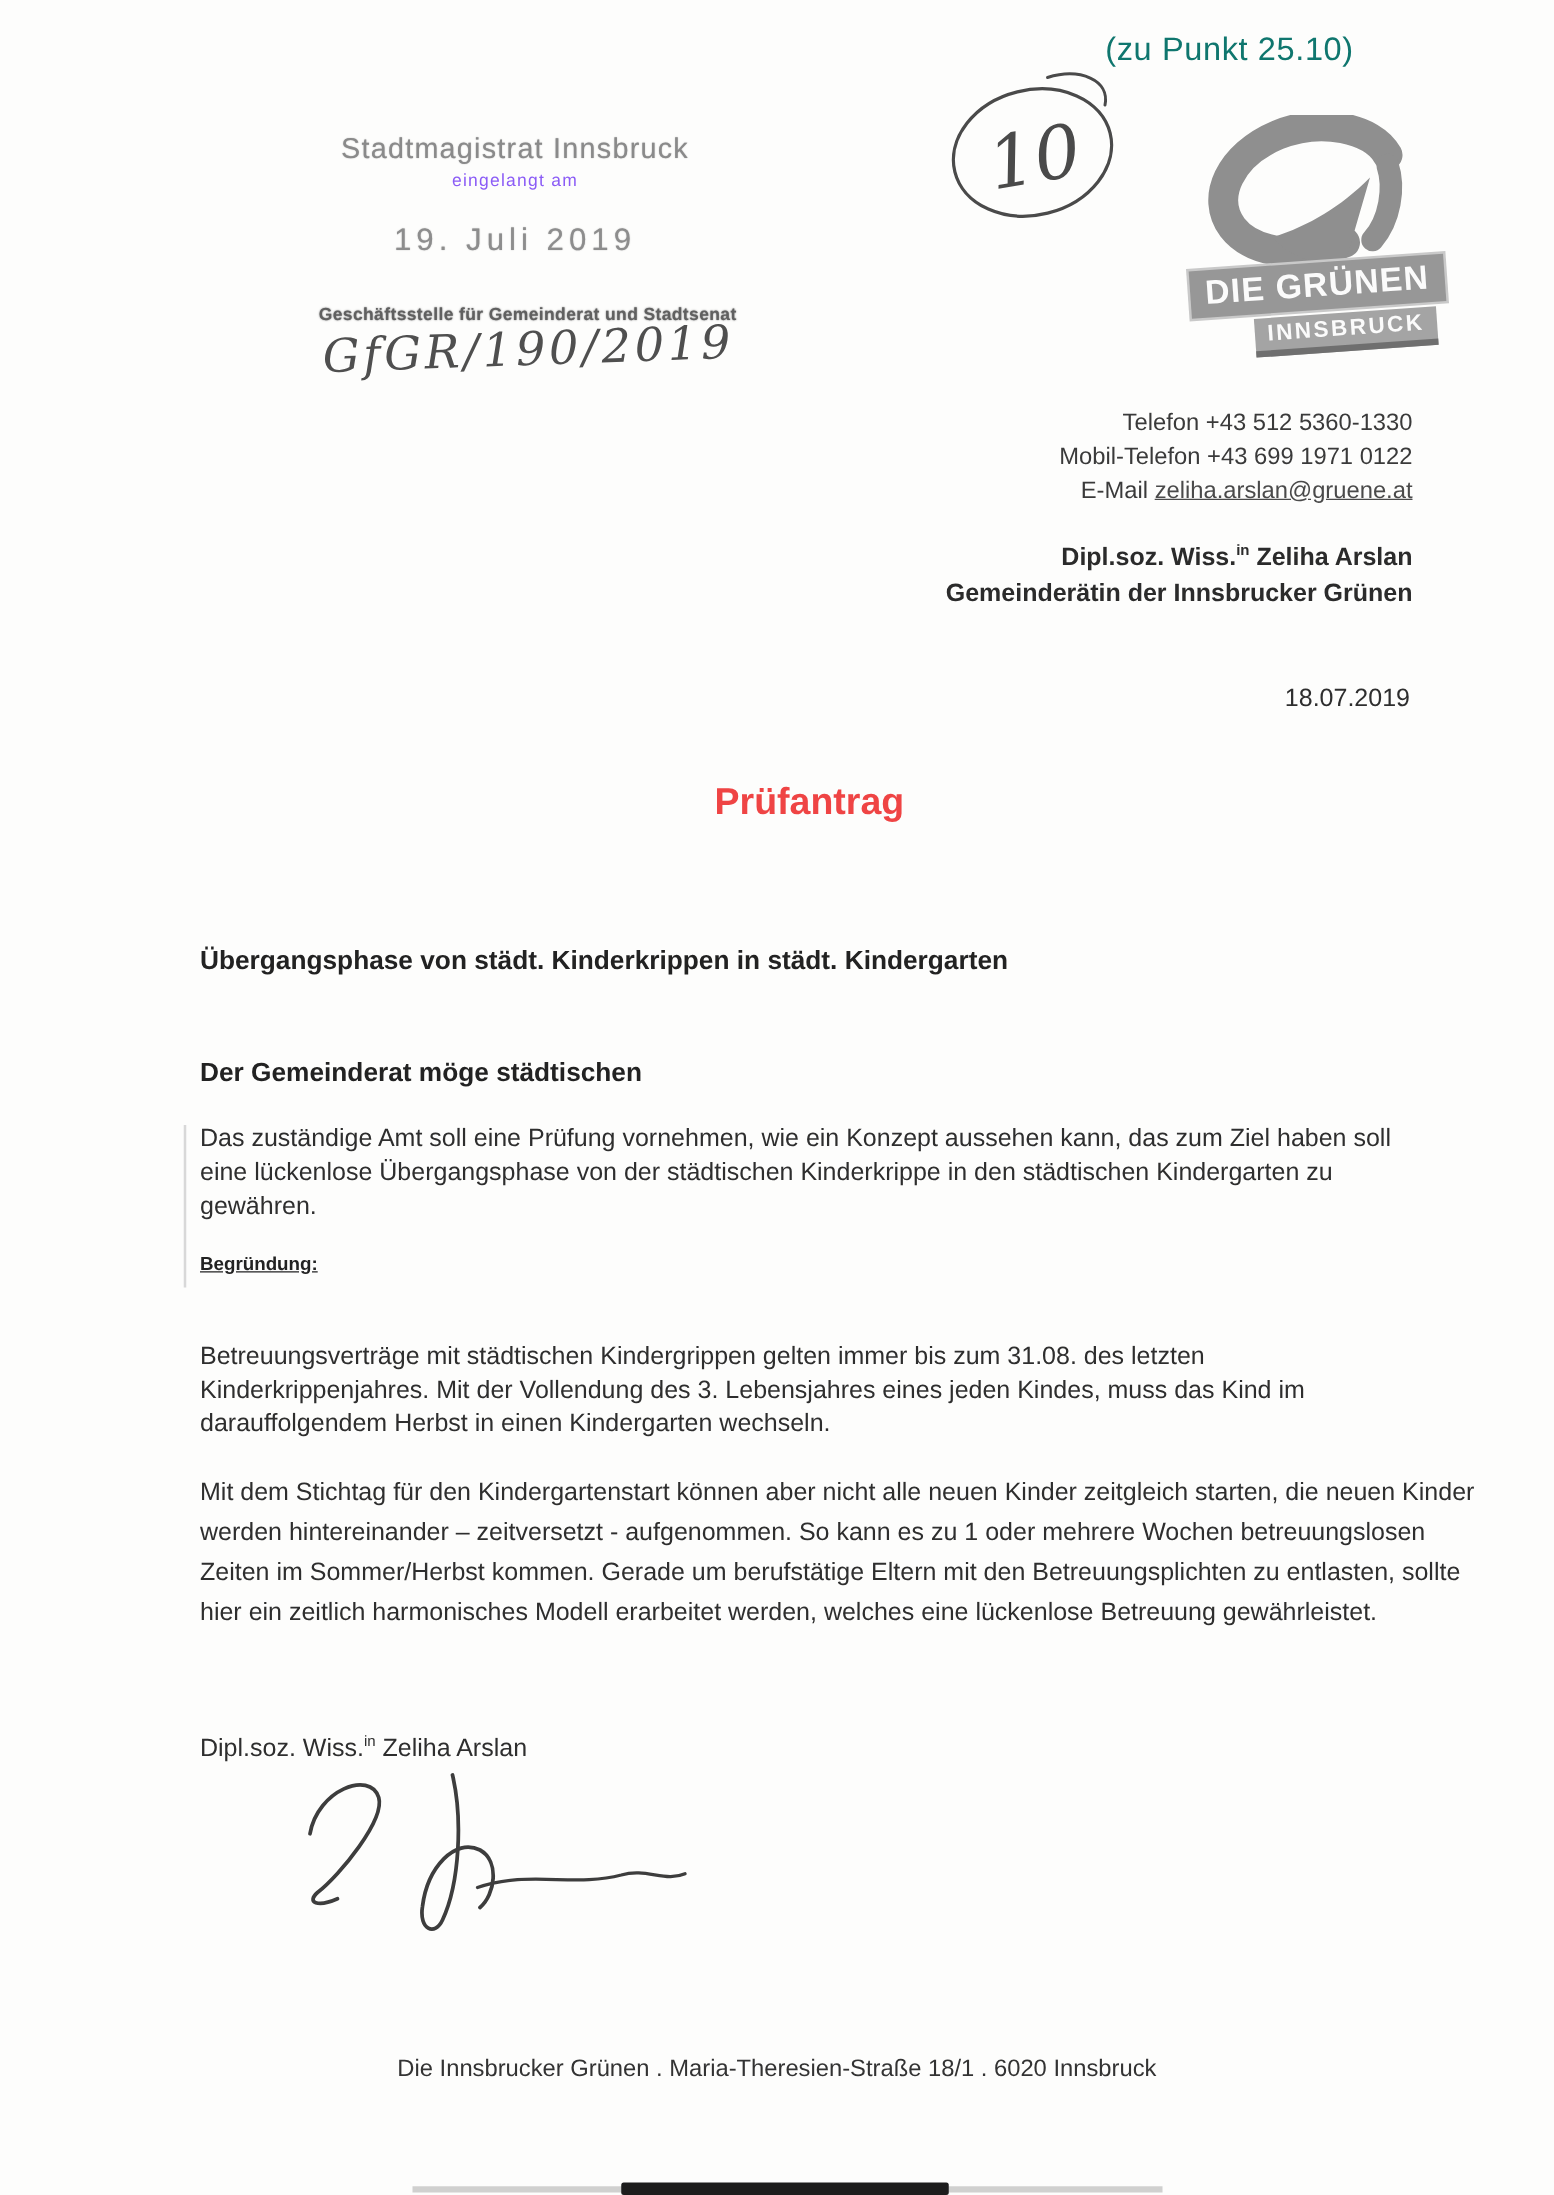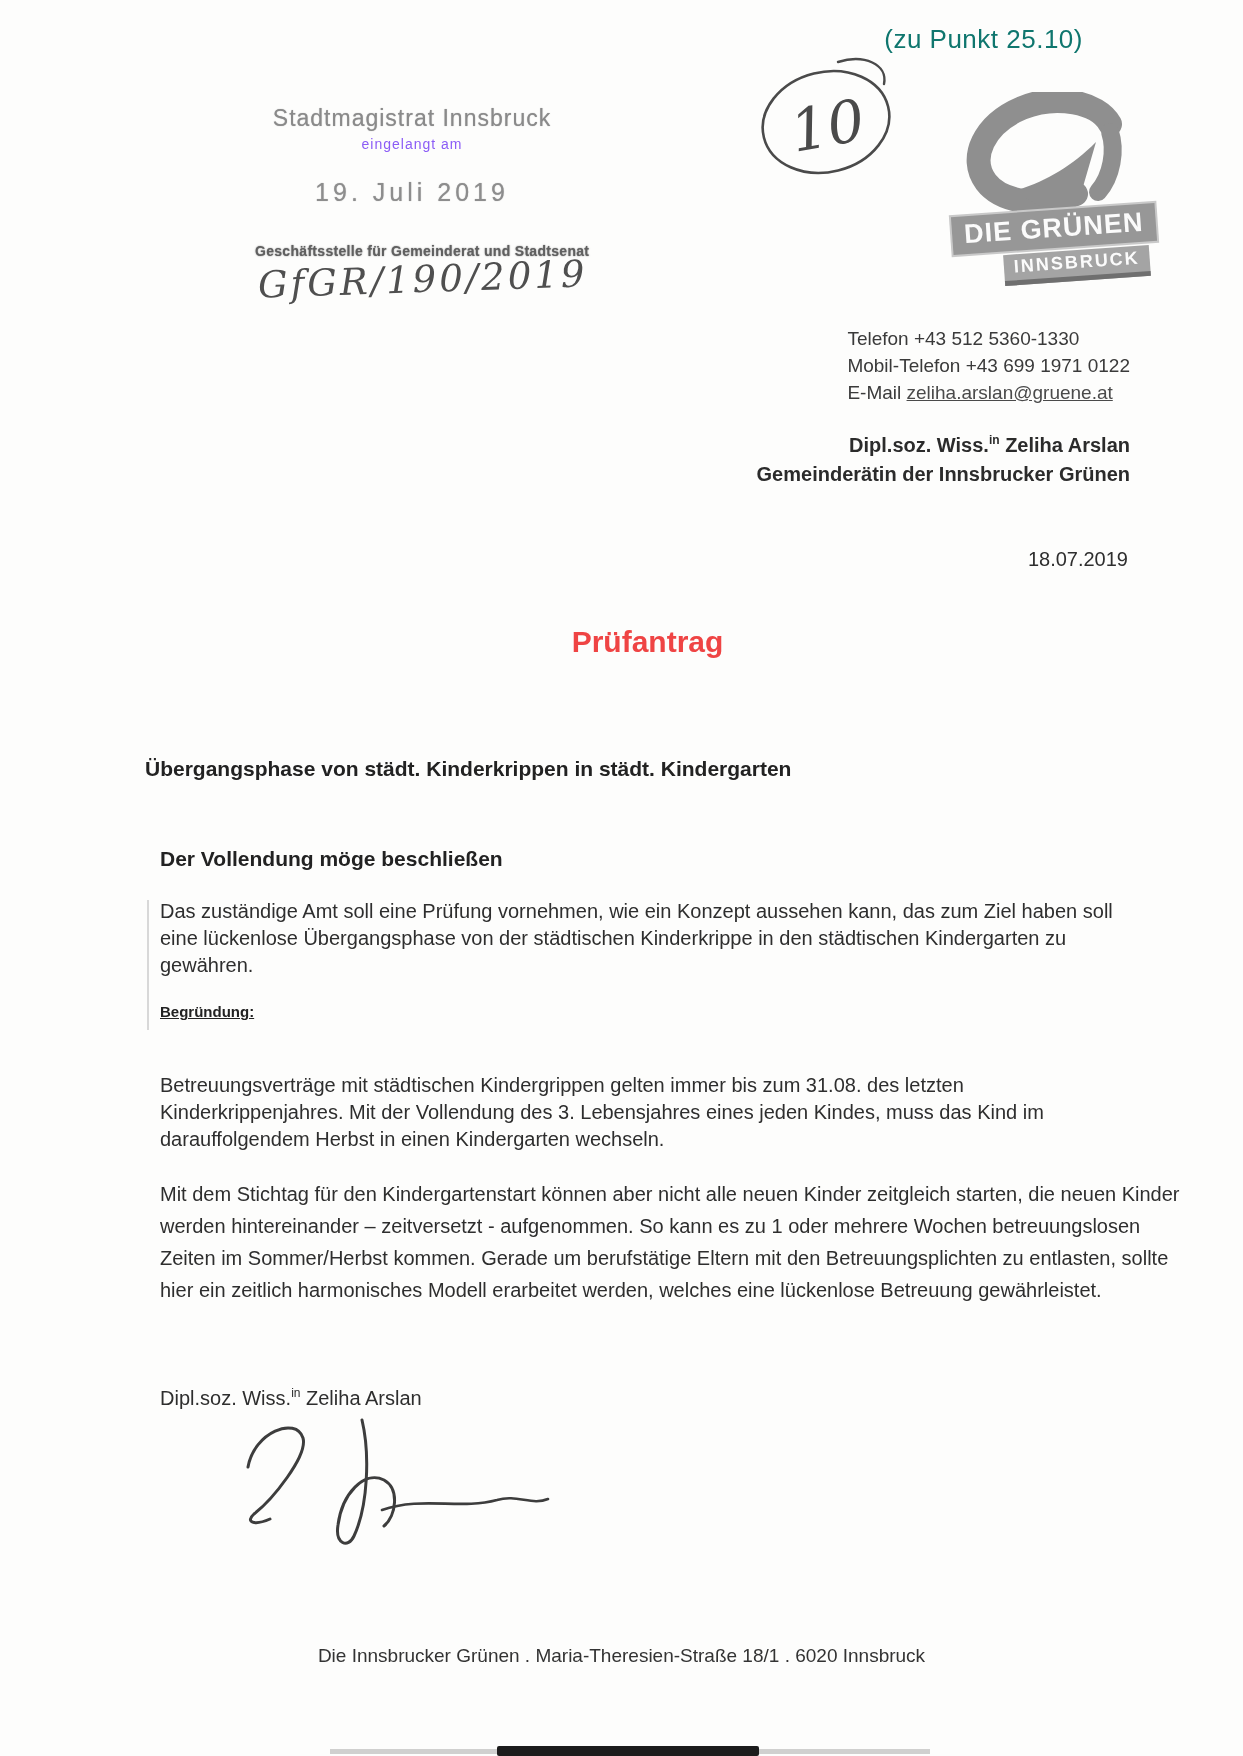--- a/index.html
+++ b/index.html
@@ -48,31 +48,31 @@
   }
   .logo-box2{
     position:absolute;left:52px;top:158px;
     background:#a4a4a4;color:#fbfbfb;
     font-weight:700;font-size:18px;letter-spacing:2px;
     padding:2px 10px 3px 10px;transform:rotate(-4deg);
     border-bottom:5px solid #6f6f6f;
     white-space:nowrap;
   }
   
-  .contact{position:absolute;right:113px;top:325px;font-size:19px;line-height:27px;color:#3a3a3a;}
+  .contact{position:absolute;right:113px;top:325px;text-align:right;font-size:19px;line-height:27px;color:#3a3a3a;}
   .email-link{text-decoration:underline;color:#4a4a4a;}
   
   .sender{position:absolute;right:113px;top:426px;text-align:right;font-size:20px;line-height:29px;font-weight:700;color:#2b2b2b;}
   sup{font-size:12px;}
   
   .doc-date{position:absolute;right:115px;top:548px;font-size:20px;}
   
   .doc-title{position:absolute;left:160px;top:625px;width:975px;text-align:center;font-size:30px;font-weight:700;color:#ef4444;}
   
-  .subject{position:absolute;left:145px;top:757px;font-size:21px;font-weight:700;color:#222;}
+  .subject{position:absolute;left:160px;top:757px;font-size:21px;font-weight:700;color:#222;}
   .resolution{position:absolute;left:160px;top:847px;font-size:21px;font-weight:700;color:#222;}
   .para1{position:absolute;left:160px;top:898px;width:965px;font-size:20px;line-height:27px;}
   .justify-head{position:absolute;left:160px;top:1003px;font-size:15px;font-weight:700;text-decoration:underline;color:#222;}
   .para2{position:absolute;left:160px;top:1072px;width:965px;font-size:20px;line-height:27px;}
   .para3{position:absolute;left:160px;top:1178px;width:1035px;font-size:20px;line-height:32px;}
   .sig-name{position:absolute;left:160px;top:1386px;font-size:20px;}
   .sig-svg{position:absolute;left:210px;top:1412px;}
   
   .footer{position:absolute;left:0;top:1645px;width:100%;text-align:center;font-size:19px;color:#333;}
   
@@ -121,21 +121,21 @@
     <div><span>Dipl.soz. Wiss.</span><sup>in</sup><span> Zeliha Arslan</span></div>
     <div>Gemeinderätin der Innsbrucker Grünen</div>
   </div>
 
   <div class="doc-date">18.07.2019</div>
 
   <div class="doc-title">Prüfantrag</div>
 
   <div class="subject">Übergangsphase von städt. Kinderkrippen in städt. Kindergarten</div>
 
-  <div class="resolution">Der Vollendung möge beschließen</div>
+  <div class="resolution">Der Gemeinderat möge städtischen</div>
 
   <div class="para1">Das zuständige Amt soll eine Prüfung vornehmen, wie ein Konzept aussehen kann, das zum Ziel haben soll eine lückenlose Übergangsphase von der städtischen Kinderkrippe in den städtischen Kindergarten zu gewähren.</div>
 
   <div class="fold-line"></div>
 
   <div class="justify-head">Begründung:</div>
 
   <div class="para2">Betreuungsverträge mit städtischen Kindergrippen gelten immer bis zum 31.08. des letzten Kinderkrippenjahres. Mit der Vollendung des 3. Lebensjahres eines jeden Kindes, muss das Kind im darauffolgendem Herbst in einen Kindergarten wechseln.</div>
 
   <div class="para3">Mit dem Stichtag für den Kindergartenstart können aber nicht alle neuen Kinder zeitgleich starten, die neuen Kinder werden hintereinander – zeitversetzt - aufgenommen. So kann es zu 1 oder mehrere Wochen betreuungslosen Zeiten im Sommer/Herbst kommen. Gerade um berufstätige Eltern mit den Betreuungsplichten zu entlasten, sollte hier ein zeitlich harmonisches Modell erarbeitet werden, welches eine lückenlose Betreuung gewährleistet.</div>

